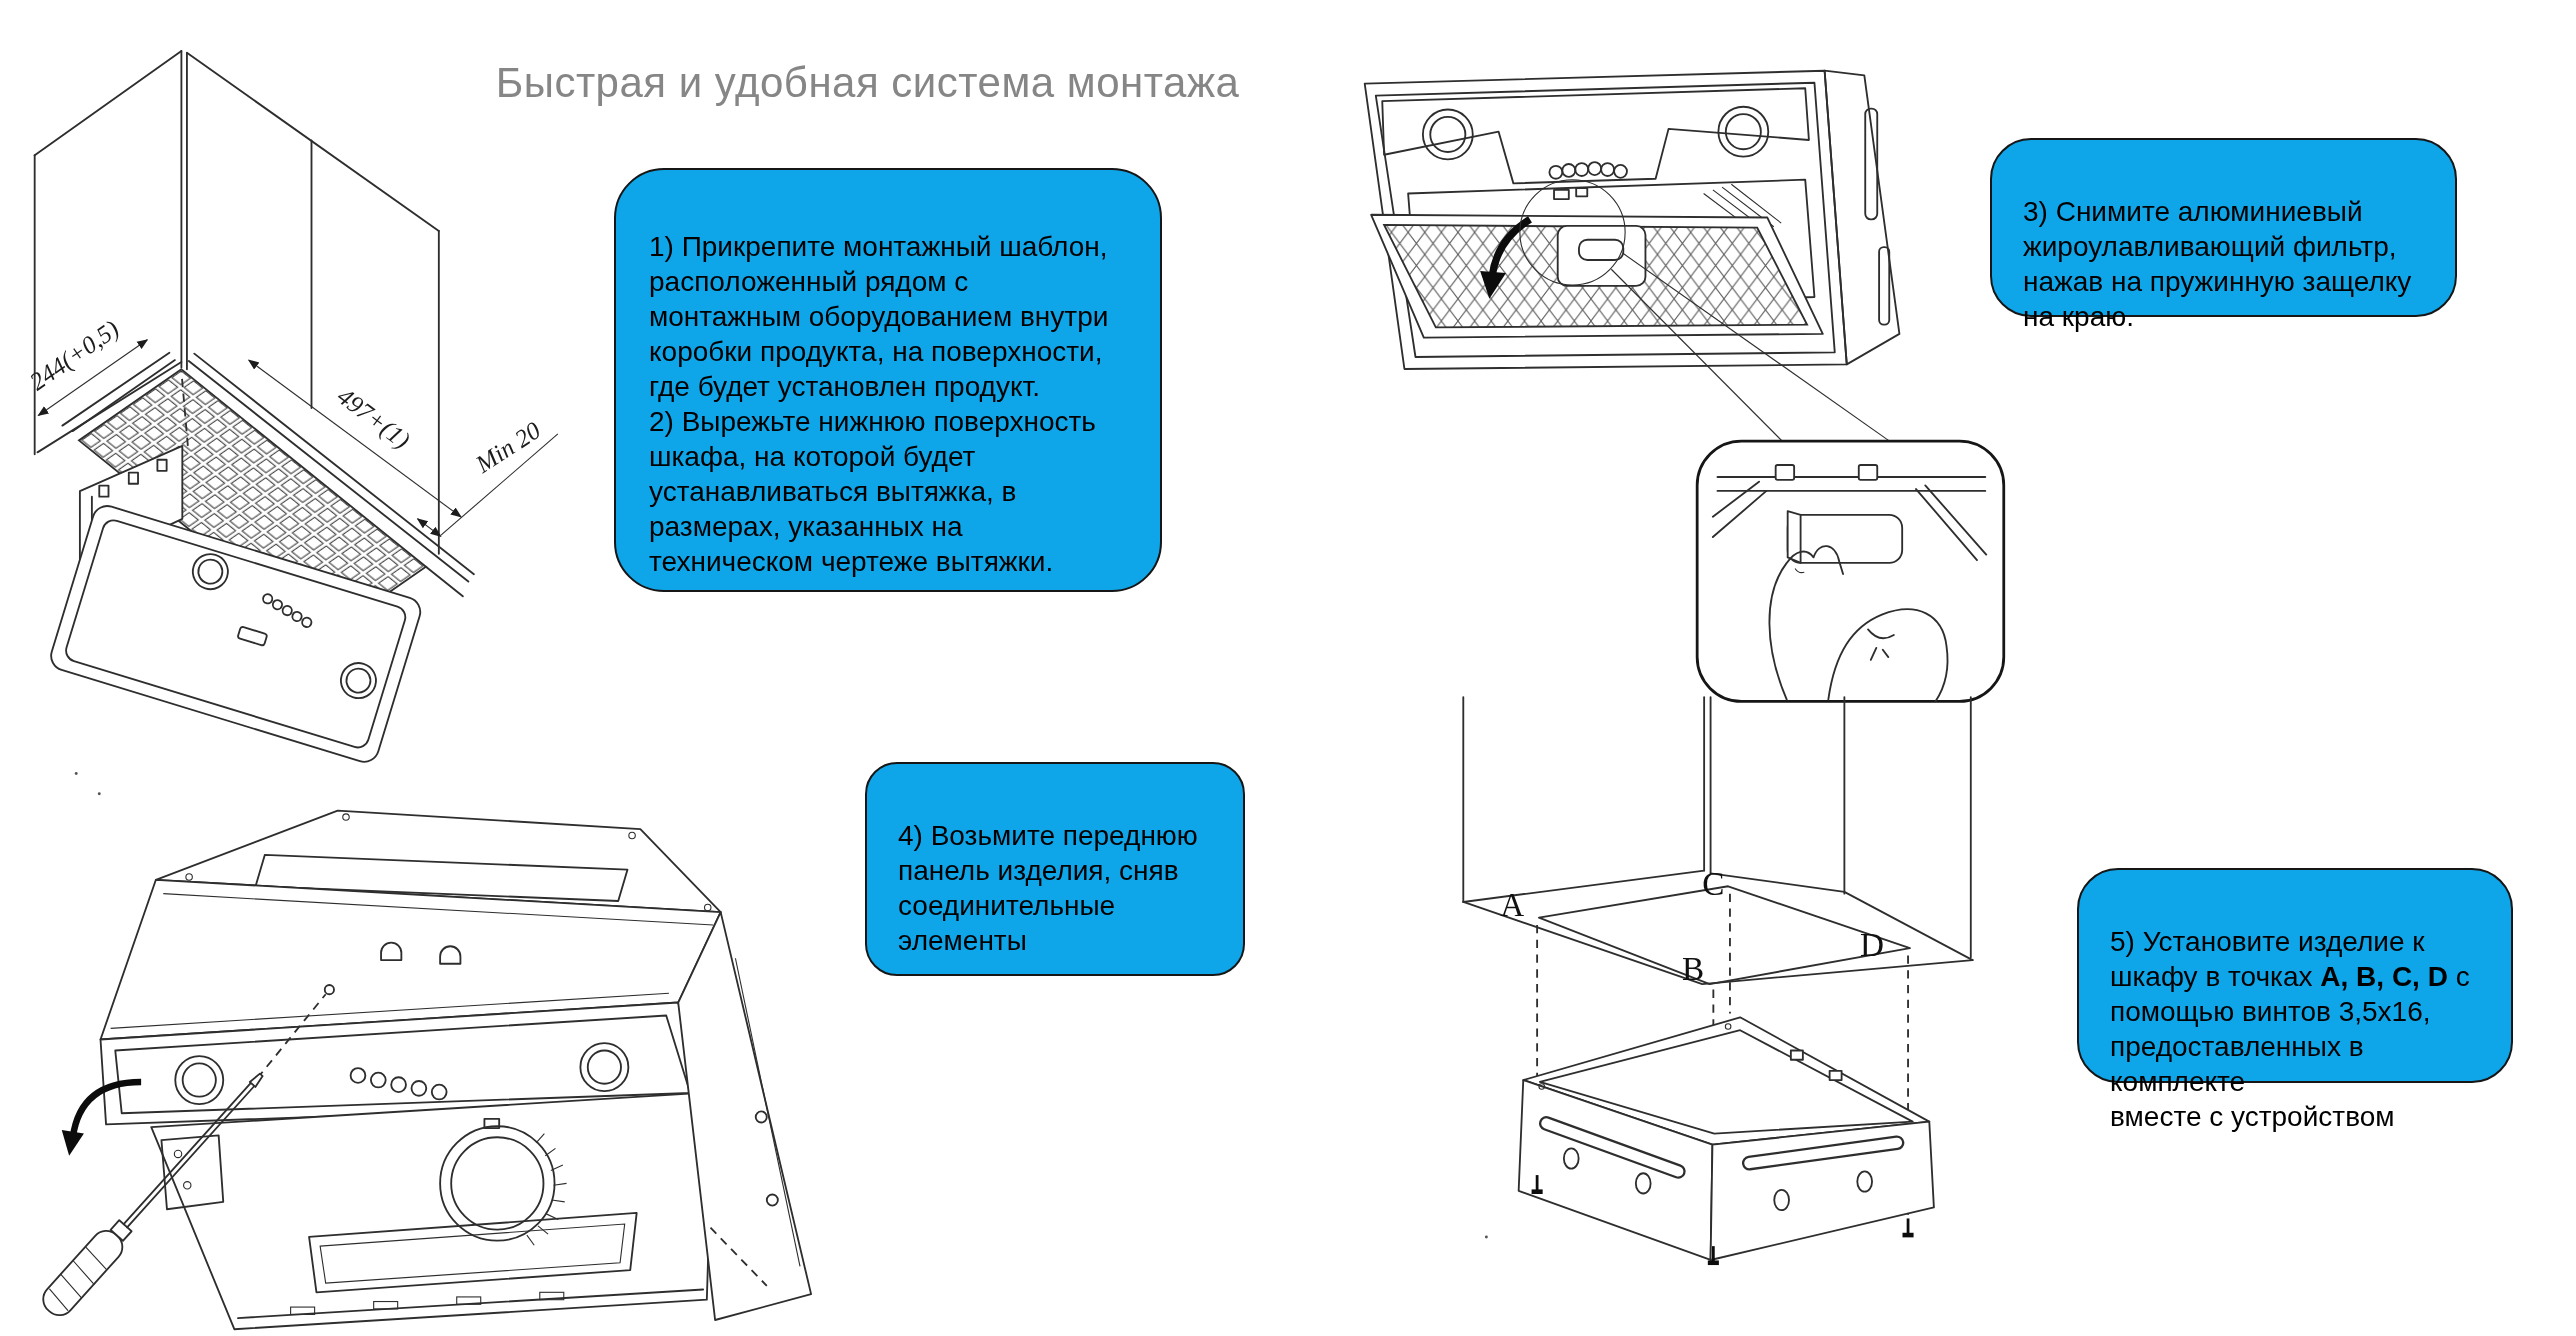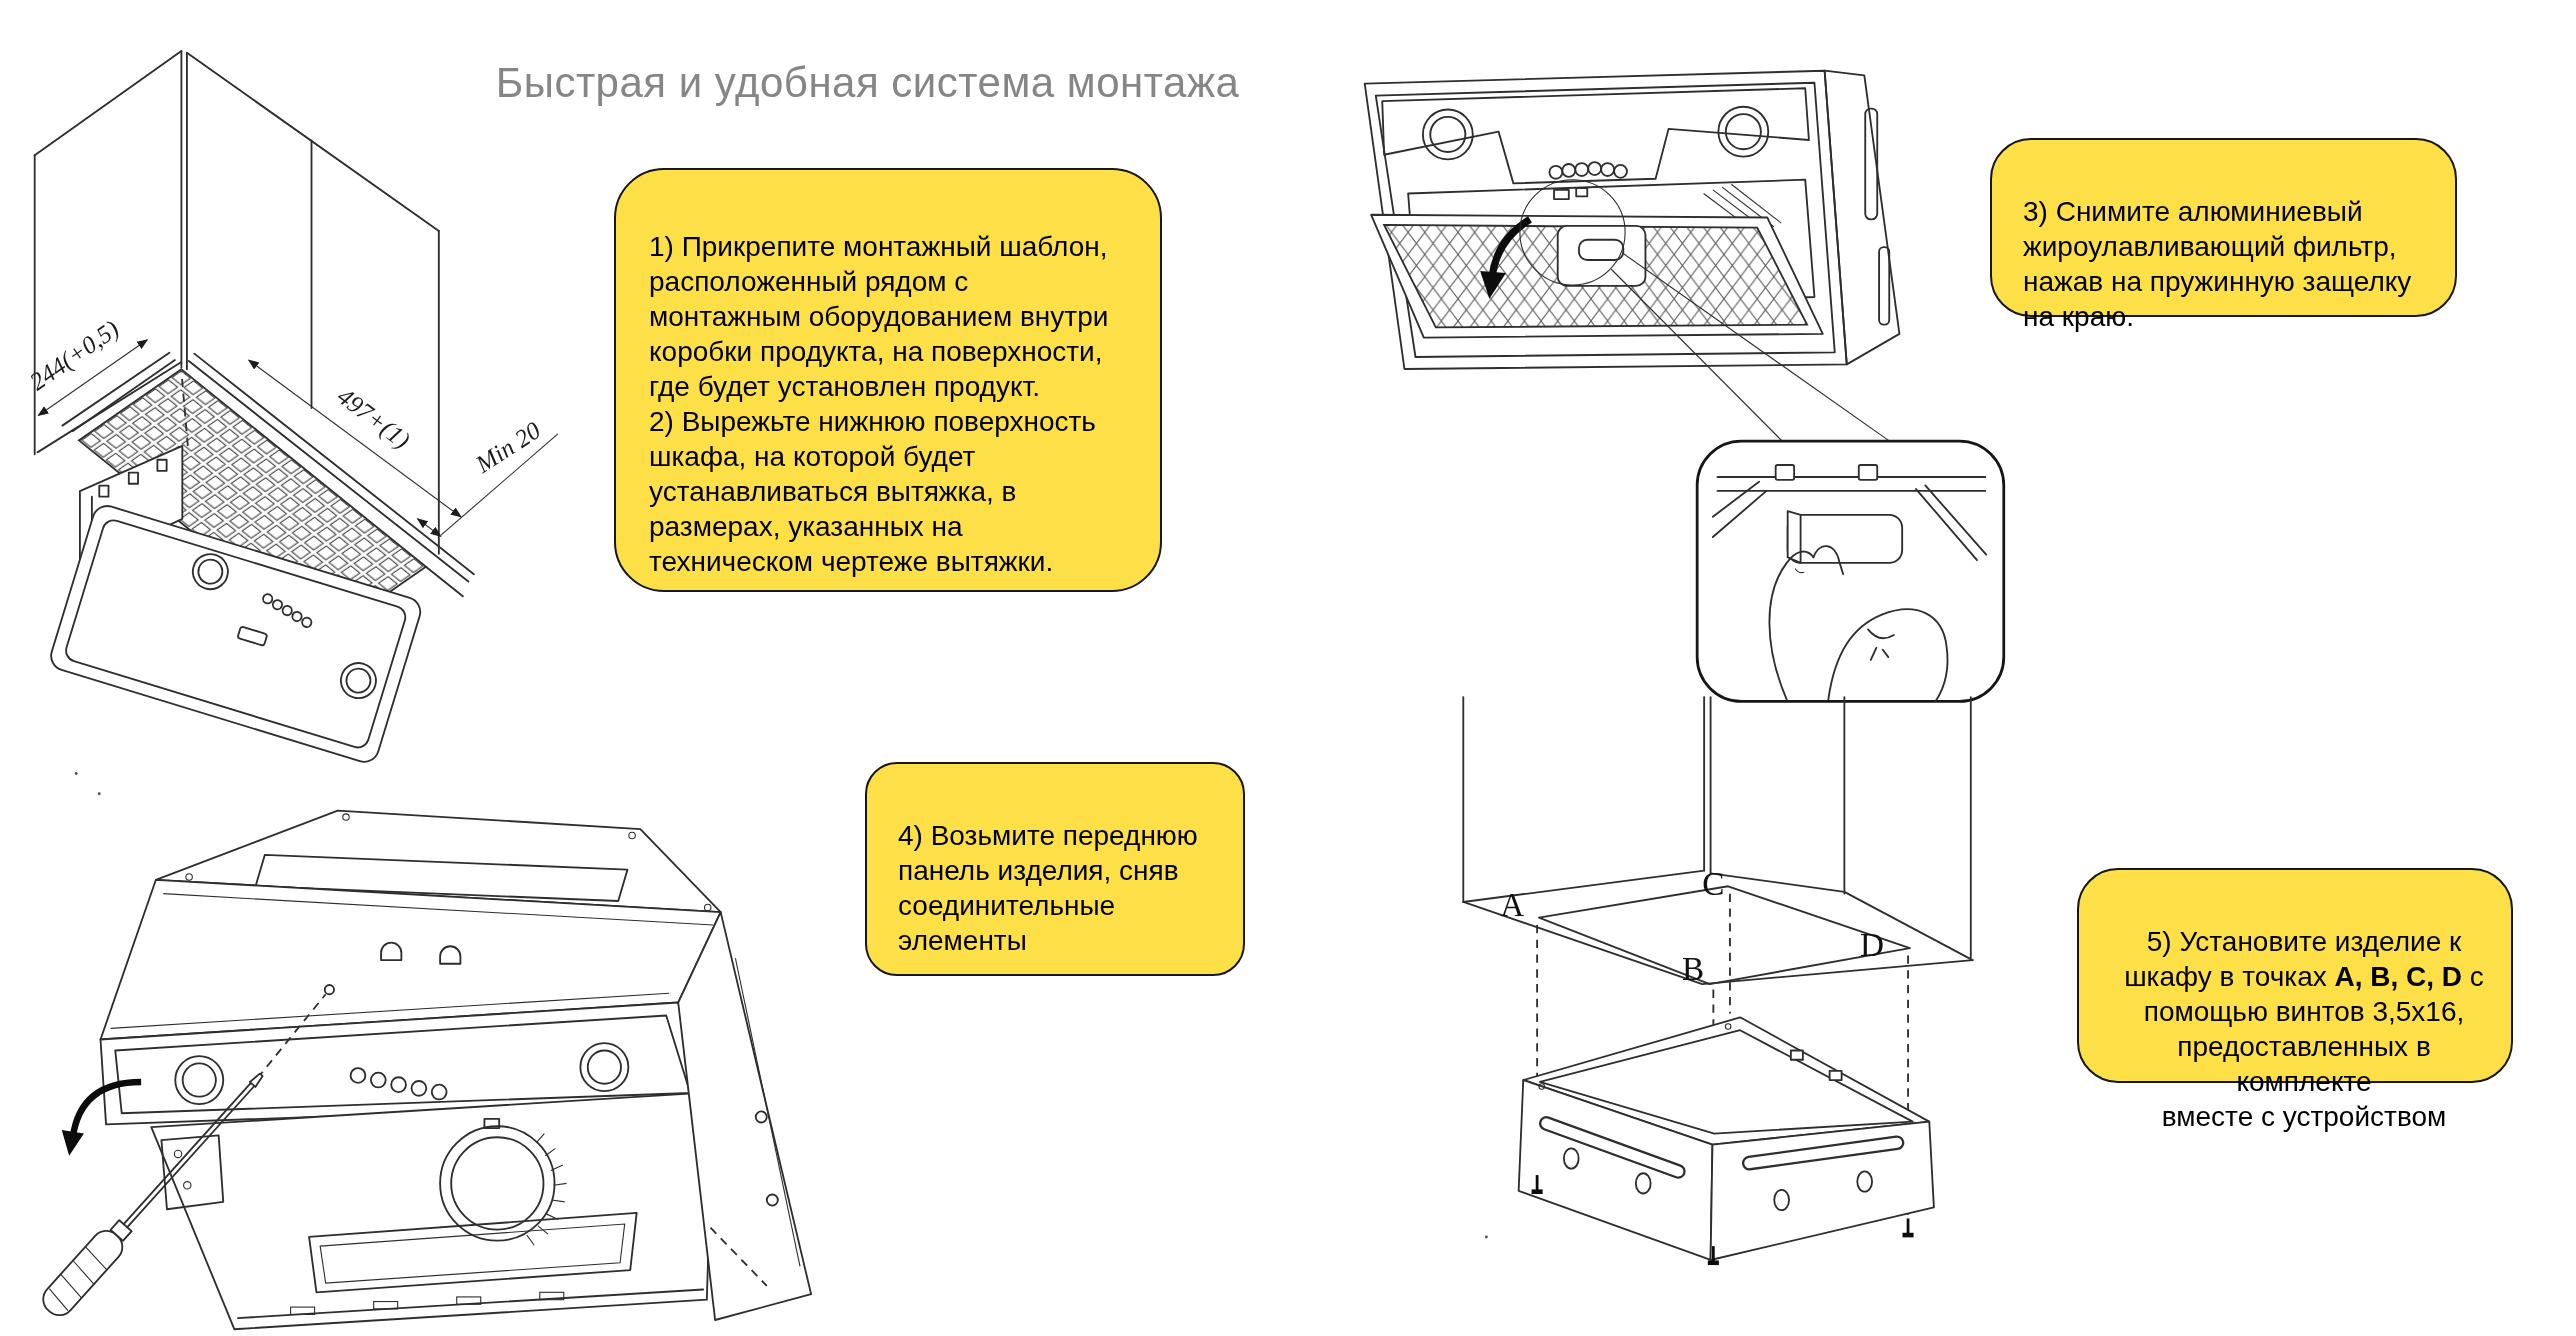--- a/index.html
+++ b/index.html
@@ -1,25 +1,25 @@
 <!DOCTYPE html>
 <html style="font-size:14.8px"><head>
 <meta charset="utf-8">
 <style>
   html,body{margin:0;padding:0;background:#ffffff;}
   .page{position:relative;width:2576px;height:1337px;background:#fff;overflow:hidden;
         font-family:"Liberation Sans",sans-serif;}
   .title{position:absolute;left:452px;top:39px;width:831px;text-align:center;
          font-size:42px;font-weight:400;color:#868686;letter-spacing:0.5px;margin-top:20px;}
-  .ibox{position:absolute;background:#fde047;border:2.8px solid #161616;border-radius:50px;
+  .ibox{position:absolute;background:#0ea5e9;border:2.8px solid #161616;border-radius:50px;
         color:#000;font-size:28px;line-height:35px;white-space:pre-line;box-sizing:border-box;}
   .box1{left:614px;top:168px;width:548px;height:424px;padding:24px 14.8px 0 33px;}
   .box3{left:1990px;top:138px;width:467px;height:179px;padding:18.5px 14.8px 0 31px;border-radius:41px;}
   .box4{left:865px;top:762px;width:380px;height:214px;padding:18.5px 13px 0 31px;border-radius:32px;}
-  .box5{left:2077px;top:868px;width:436px;height:215px;padding:18.5px 13px 0 31px;border-radius:41px;text-align:center;}
+  .box5{left:2077px;top:868px;width:436px;height:215px;padding:18.5px 13px 0 31px;border-radius:41px;}
   .b{font-weight:bold;}
   svg{position:absolute;overflow:visible;}
   .ln{stroke:#2e2e2e;stroke-width:2;fill:none;stroke-linejoin:round;stroke-linecap:round;}
   .thin{stroke:#2e2e2e;stroke-width:1.2;fill:none;}
   .wfill{fill:#ffffff;}
   .dim{font-family:"Liberation Serif",serif;font-style:italic;font-size:27px;fill:#1c1c1c;}
   .pt{font-family:"Liberation Serif",serif;font-size:36px;fill:#111;}
   .dash{stroke:#2e2e2e;stroke-width:2;fill:none;stroke-dasharray:9 7;}
   .blk{fill:#0c0c0c;}
 </style>

